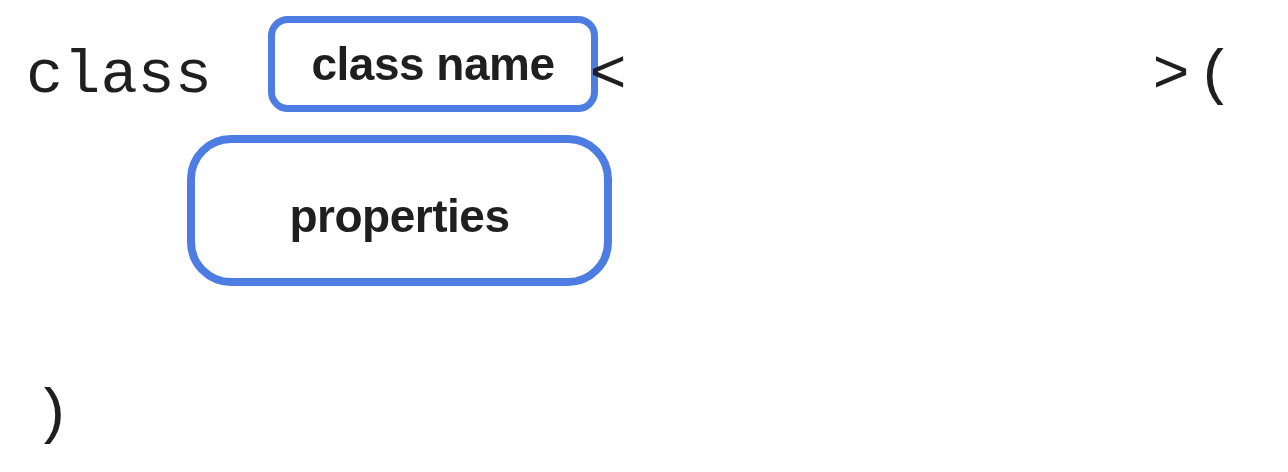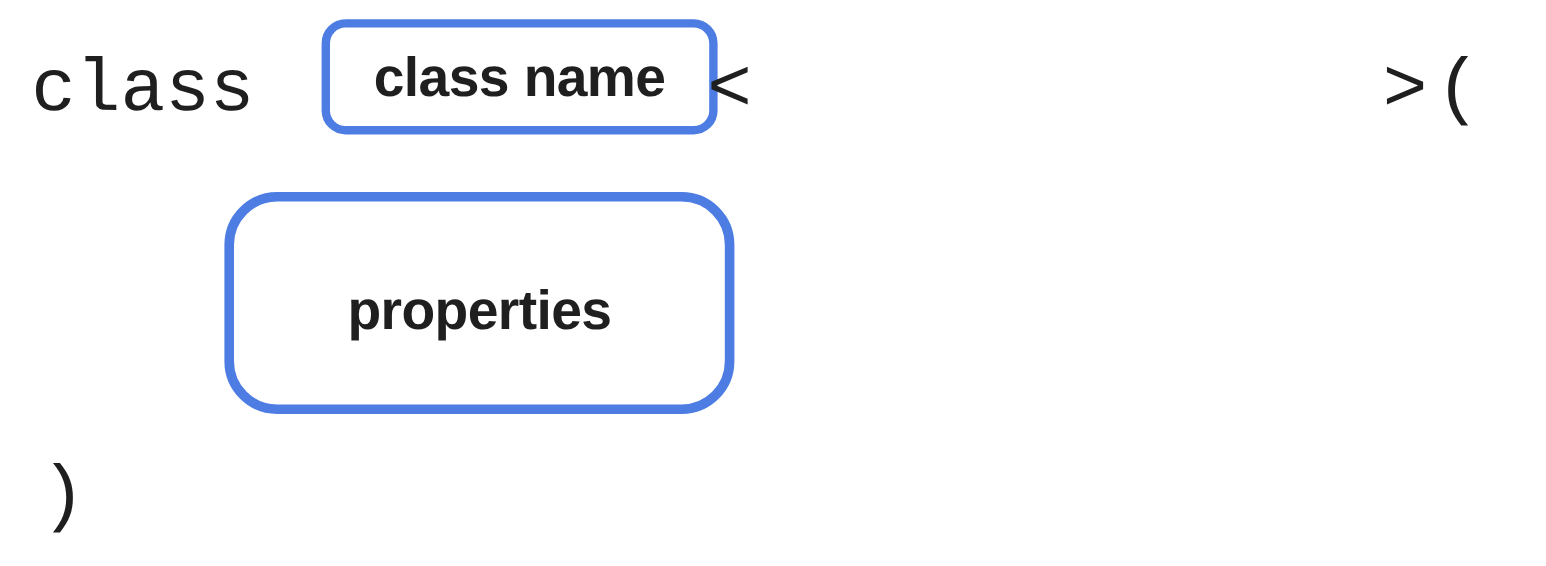--- a/index.html
+++ b/index.html
@@ -49,21 +49,21 @@
   }
   
   .kw-class   { left: 26px;  top: 27px; }
   .box-class-name { left: 233px; top: 16px; width: 330px; height: 96px; margin-left: 35px; }
   .sym-lt     { left: 578px; top: 27px; width: 60px; }
   .box-generic    { left: 653px; top: 27px; width: 479px; height: 98px; }
   .sym-gt     { left: 1141px; top: 27px; width: 60px; }
   .sym-oparen { left: 1185px; top: 27px; width: 60px; }
   
   .box-properties {
-    left: 187px; top: 160px; width: 425px; height: 185px;
+    left: 187px; top: 135px; width: 425px; height: 151px;
     border-width: 8px; border-radius: 44px;
   }
   .box-properties .ph-label { padding-top: 10px; }
   
   .sym-cparen { left: 26px; top: 366px; width: 60px; justify-content: flex-start; padding-left: 8px; }
 </style>
 </head>
 <body>
 
 <div class="canvas">

